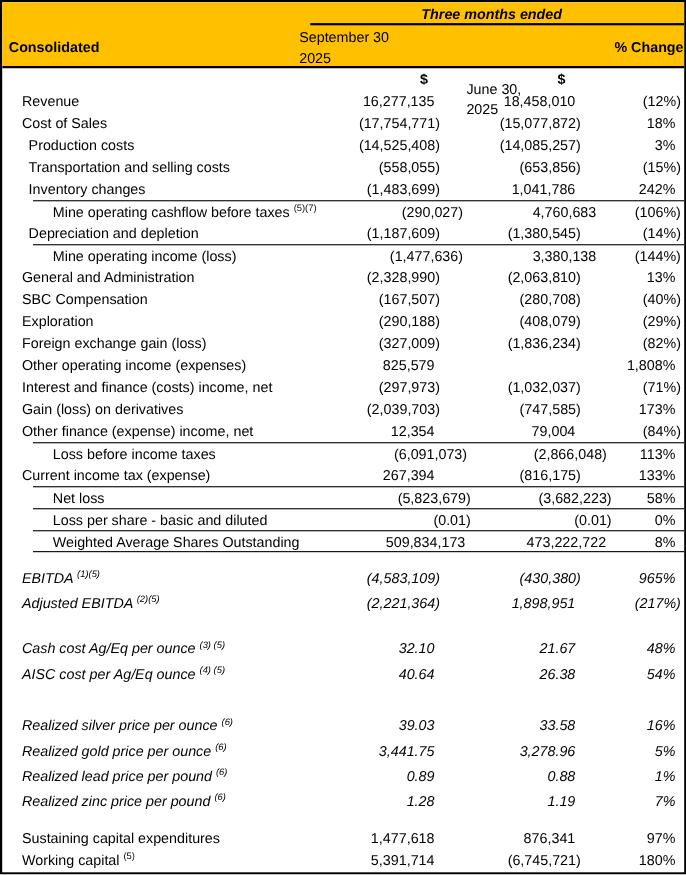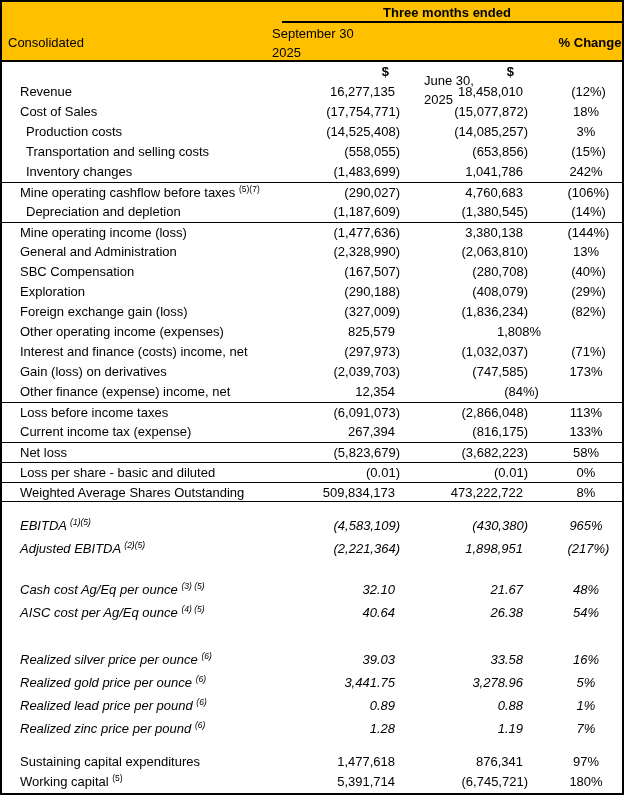--- a/index.html
+++ b/index.html
@@ -15,39 +15,39 @@
     border: 2px solid #000;
     background: #fff;
     overflow: hidden;
   }
   
   .hdr {
     background: #FFC000;
     border-bottom: 2px solid #000;
     height: 60px;
   }
-  .hdr-rowA { display: flex; height: 21px; }
+  .hdr-rowA { display: flex; height: 21px; font-style: italic; }
   .hdr-corner { width: 270px; }
   .hdr-group {
     flex: 1;
     position: relative;
     text-align: center;
     font-weight: bold;
     line-height: 21px;
   }
   .tme-underline {
     position: absolute;
     left: 10px; right: 0; bottom: 0;
     height: 2px;
     background: #000;
   }
   .hdr-rowB { display: flex; height: 39px; }
   .hdr-consolidated {
     width: 270px;
-    font-weight: normal;
+    font-weight: bold;
     display: flex;
     align-items: center;
     padding-left: 6px;
   }
   .hdr-col {
     font-weight: normal;
     line-height: 19px;
     padding-top: 1px;
   }
   .hdr-col.w-sep { width: 152px; }
@@ -55,29 +55,29 @@
   .hdr-pct {
     flex: 1;
     font-weight: bold;
     display: flex;
     align-items: center;
     justify-content: center;
   }
   
   .row { display: flex; height: 20px; line-height: 19px; }
   .row.tall { height: 23px; line-height: 23px; font-style: italic; }
-  .row.bt { border-top: 1px solid #000; }
+  .row.bt { border-top: 1px solid #000; margin-left: 28px; }
   .row.bb { border-bottom: 1px solid #000; }
   .row.spacer { height: 12px; }
   .cell { overflow: visible; white-space: nowrap; }
   .c-lbl { width: 270px; padding-left: 18px; }
   .row.indent .c-lbl { padding-left: 24px; }
   .c-sep { width: 152px; text-align: right; padding-right: 24px; }
   .c-jun { width: 134px; text-align: right; padding-right: 30px; }
-  .c-pct { flex: 1; text-align: center; padding-right: 3px; }
+  .c-pct { flex: 1; text-align: right; padding-right: 3px; }
   
   .num.pos { border-right: 5px solid transparent; }
   
   .dollar-row { height: 20px; }
   .dollar-row .dollar { font-weight: bold; }
   .dollar-row .c-sep.dollar { padding-right: 35px; }
   .dollar-row .c-jun.dollar { padding-right: 44px; }
   sup.fn {
     font-size: 8.5px;
     vertical-align: super;
@@ -220,20 +220,21 @@
   <div class="row">
     <div class="cell c-lbl"><span>Gain (loss) on derivatives</span> </div>
     <div class="cell num c-sep">(2,039,703)</div>
     <div class="cell num c-jun">(747,585)</div>
     <div class="cell num c-pct pos">173%</div>
   </div>
 
   <div class="row">
     <div class="cell c-lbl"><span>Other finance (expense) income, net</span> </div>
     <div class="cell num c-sep pos">12,354</div>
+    <div class="cell num c-jun pos">79,004</div>
     <div class="cell num c-pct">(84%)</div>
   </div>
 
   <div class="row bt">
     <div class="cell c-lbl"><span>Loss before income taxes</span> </div>
     <div class="cell num c-sep">(6,091,073)</div>
     <div class="cell num c-jun">(2,866,048)</div>
     <div class="cell num c-pct pos">113%</div>
   </div>
 

